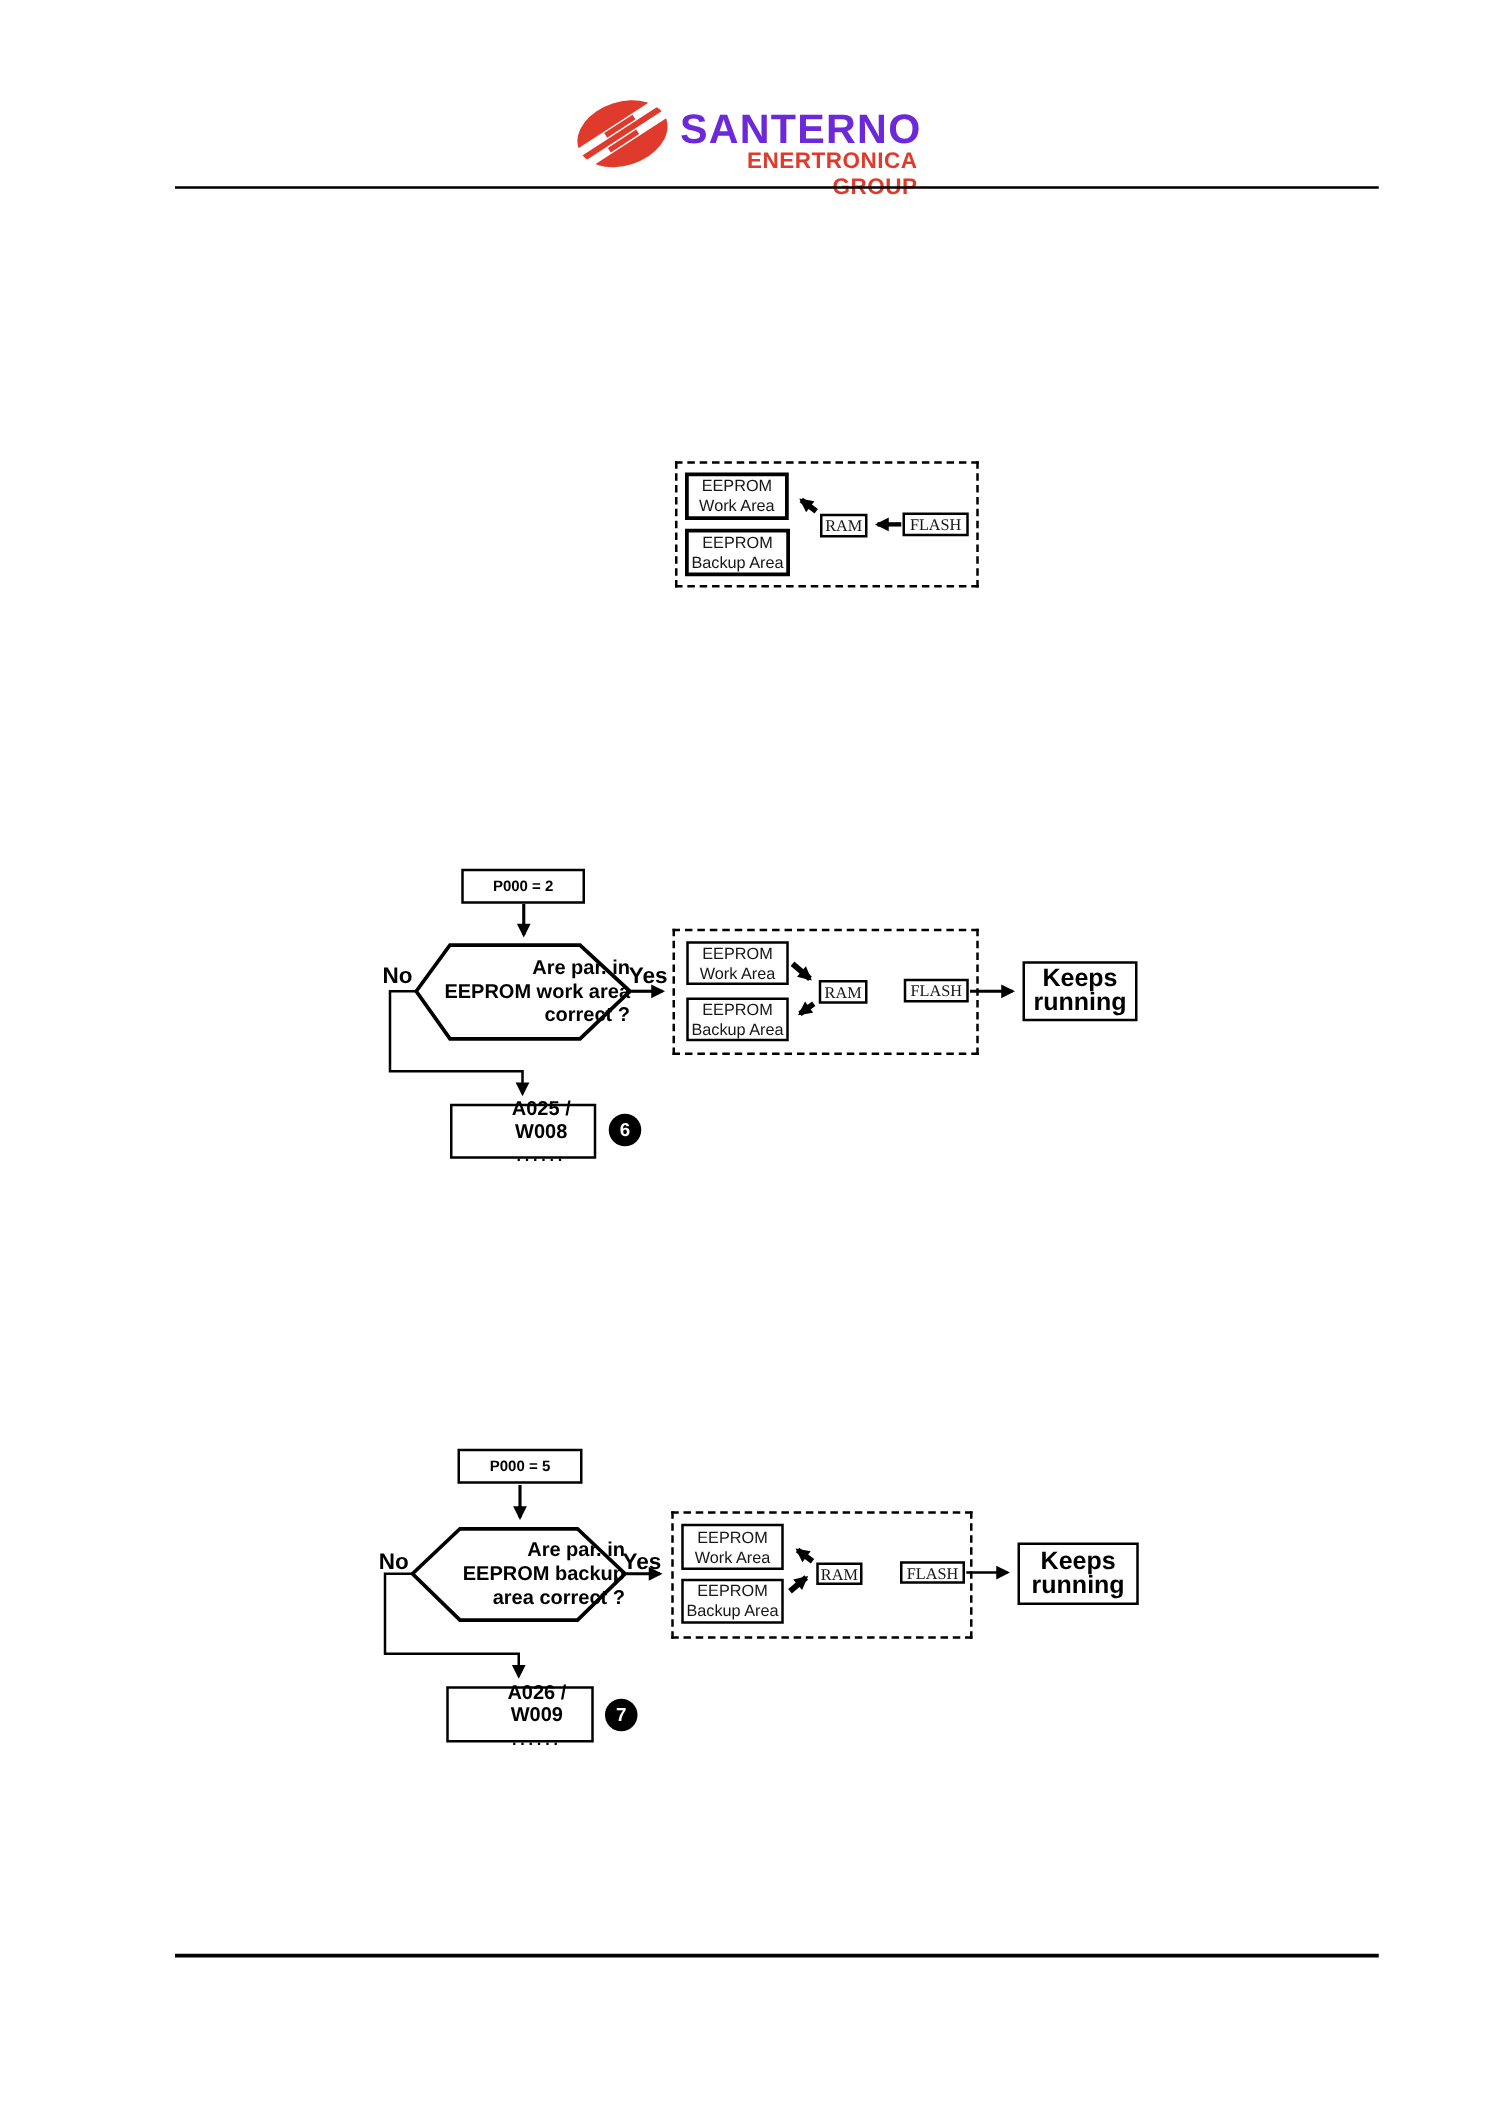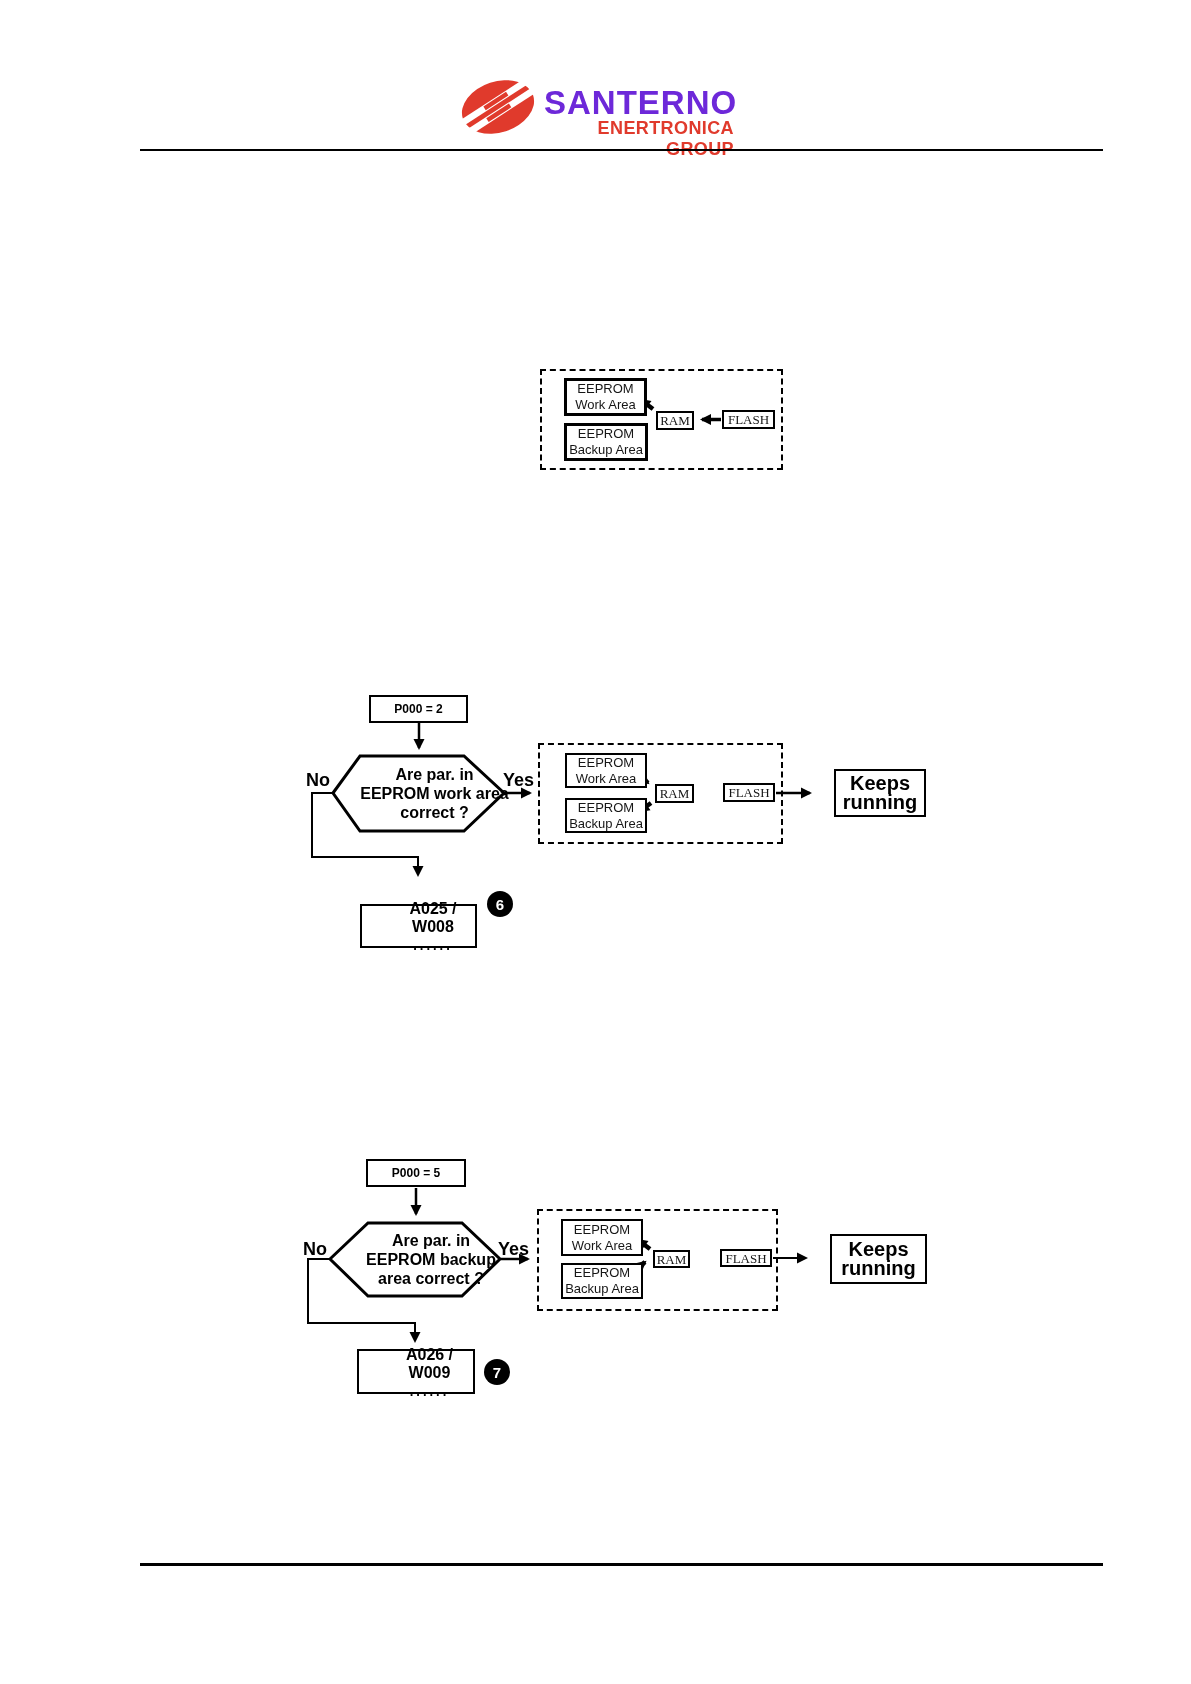--- a/index.html
+++ b/index.html
@@ -2,30 +2,30 @@
 <html><head>
 <meta charset="utf-8">
 <style>
   html,body{margin:0;padding:0;background:#fff;}
   body{width:1191px;height:1684px;position:relative;font-family:"Liberation Sans",sans-serif;color:#000;}
   .abs{position:absolute;box-sizing:border-box;}
   .rule{position:absolute;background:#000;}
   .box{position:absolute;box-sizing:border-box;border:2px solid #000;background:#fff;
        display:flex;flex-direction:column;align-items:center;justify-content:center;
        text-align:center;}
-  .preline{white-space:pre-line;margin-left:16px;}
+  .preline{white-space:pre-line;}
   .mem{font-size:13px;line-height:16px;color:#161616;border-width:2px;}
   .mem-thick{border-width:3px;}
   .chip{font-size:13px;line-height:15px;color:#161616;border-width:2px;font-family:Liberation Serif, serif;}
   .startbox{font-weight:bold;font-size:12px;border-width:2.5px;}
   .keeps{font-weight:bold;font-size:20px;line-height:19px;}
   .alarm{border-width:2.5px;}
   .alarm .code{font-weight:bold;font-size:16px;line-height:18px;}
   .alarm .dots{font-weight:bold;font-size:13px;line-height:13px;letter-spacing:3px;margin-top:3px;}
-  .hexlabel{position:absolute;box-sizing:border-box;text-align:center;font-weight:bold;
+  .hexlabel{position:absolute;box-sizing:border-box;text-align:right;font-weight:bold;
             font-size:16px;line-height:19px;}
   .flowlabel{position:absolute;font-weight:bold;font-size:18px;}
   .badge{position:absolute;width:26px;height:26px;border-radius:50%;background:#000;color:#fff;
          display:flex;align-items:center;justify-content:center;font-weight:bold;font-size:15px;}
   .wires{position:absolute;left:0;top:0;pointer-events:none;}
   .wires line,.wires polyline{stroke:#000;fill:none;}
   .wires polygon{stroke:#000;fill:#fff;}
   .logo-wrap{position:absolute;left:459px;top:74px;}
   .logo-icon{position:absolute;left:0;top:2px;}
   .brand{position:absolute;left:85px;top:10px;font-weight:bold;font-size:33px;
@@ -98,21 +98,21 @@
 <div class="abs" style="left:538px;top:743px;width:245px;height:101px;border:2px dashed #000;"></div>
 <div class="box mem preline" style="left:549px;top:753px;width:82px;height:35px;">EEPROM
 Work Area</div>
 <div class="box mem preline" style="left:549px;top:798px;width:82px;height:35px;">EEPROM
 Backup Area</div>
 <div class="box chip" style="left:655px;top:784px;width:39px;height:19px;">RAM</div>
 <div class="box chip" style="left:723px;top:783px;width:52px;height:19px;">FLASH</div>
 <div class="box keeps preline" style="left:818px;top:769px;width:92px;height:48px;">Keeps
 running</div>
 
-<div class="box alarm" style="left:360px;top:904px;width:117px;height:44px;padding-left:29px;">
+<div class="box alarm" style="left:360px;top:883px;width:117px;height:44px;padding-left:29px;">
   <div class="code">A025 / W008</div>
   <div class="dots">......</div>
 </div>
 <div class="badge" style="left:487px;top:891px;">6</div>
 
 <div class="box startbox" style="left:366px;top:1159px;width:100px;height:28px;">P000 = 5</div>
 <div class="hexlabel preline" style="left:330px;top:1231px;width:170px;">Are par. in
 EEPROM backup
 area correct ?</div>
 <div class="flowlabel" style="left:303px;top:1239px;">No</div>

